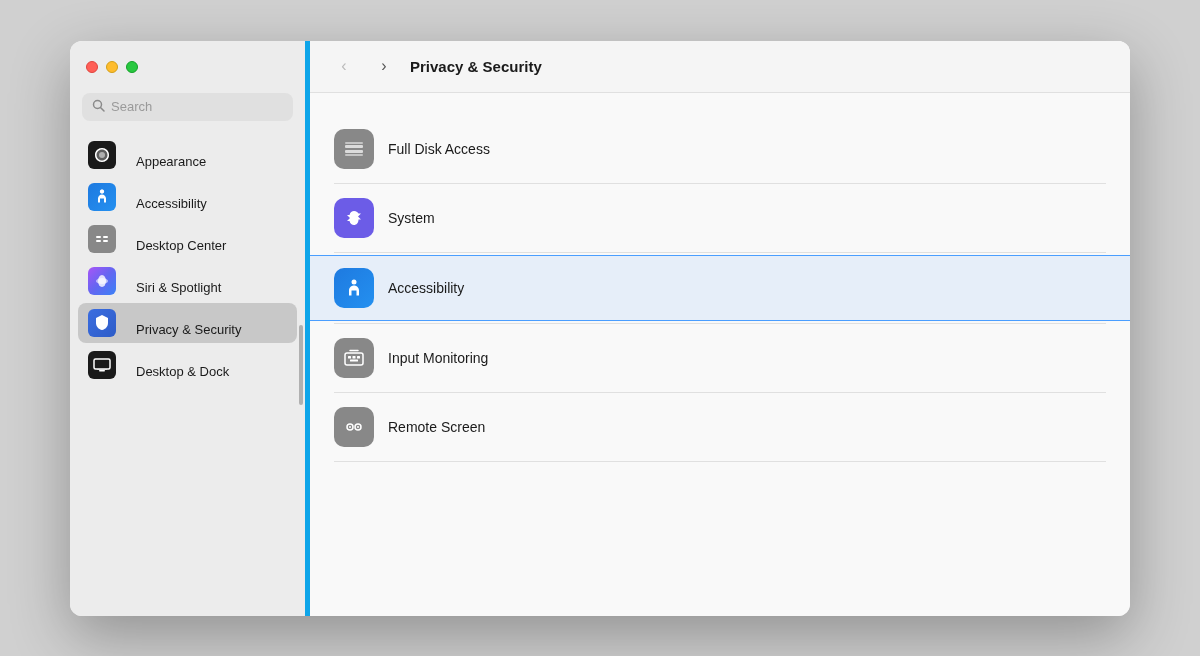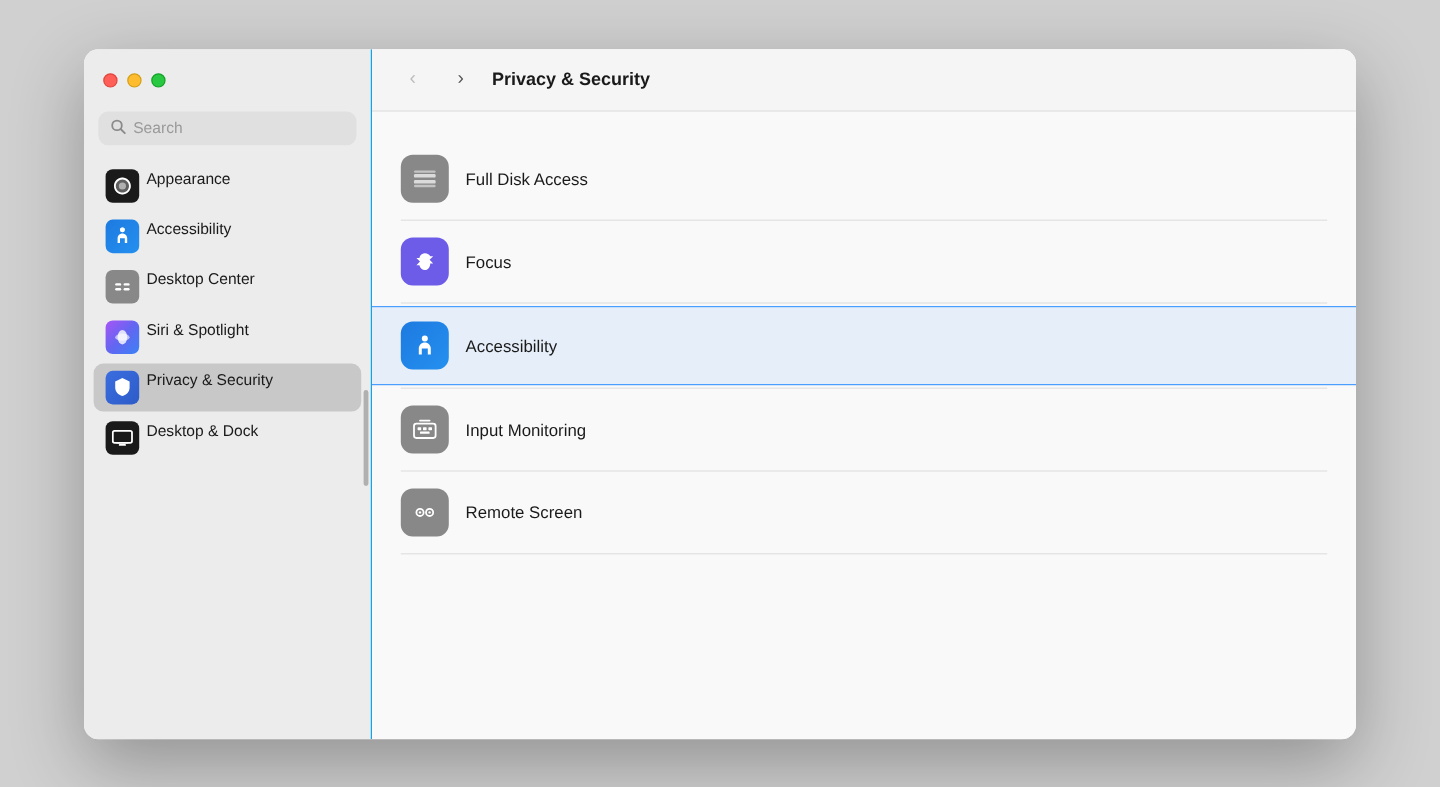--- a/index.html
+++ b/index.html
@@ -30,21 +30,21 @@
       position: relative;
     }
 
     
     .sidebar {
       width: 240px;
       min-width: 240px;
       background: #ececec;
       display: flex;
       flex-direction: column;
-      border-right: 1px solid #0ea5e9;
+      border-right: 5px solid #0ea5e9;
       position: relative;
     }
 
     .titlebar {
       height: 52px;
       display: flex;
       align-items: center;
       padding: 0 16px;
       gap: 8px;
       flex-shrink: 0;
@@ -91,22 +91,22 @@
 
     .sidebar-items {
       display: flex;
       flex-direction: column;
       padding: 4px 8px;
       gap: 2px;
     }
 
     .sidebar-item {
       display: flex;
-      align-items: flex-start;
-      gap: 6px;
+      align-items: flex-end;
+      gap: 20px;
       padding: 6px 10px;
       border-radius: 8px;
       cursor: pointer;
       min-height: 36px;
     }
 
     .sidebar-item.active {
       background: #c8c8c8;
     }
 
@@ -413,21 +413,21 @@
       </div>
 
       <div class="divider"></div>
 
       <div class="content-item">
         <div class="content-icon content-icon-focus">
           <svg width="22" height="22" viewBox="0 0 22 22" fill="white">
             <path d="M11 4C9 4 7 5.5 6.5 8H4l3 3-3 3h2.5C7 16.5 9 18 11 18c2.5 0 4.5-2.2 4.5-5.5H18l-3-3 3-3h-2.5C15 5.5 13.5 4 11 4z"></path>
           </svg>
         </div>
-        <span class="content-label">Focus</span>
+        <span class="content-label">System</span>
       </div>
 
       <div class="divider"></div>
 
       <div class="content-item selected">
         <div class="content-icon content-icon-accessibility">
           <svg width="22" height="22" viewBox="0 0 22 22" fill="white">
             <circle cx="11" cy="5" r="2.5"></circle>
             <path d="M11 8.5C8.2 8.5 6 10.7 6 13.5v5h2.5v-5h5v5H16v-5c0-2.8-2.2-5-5-5z"></path>
           </svg>

